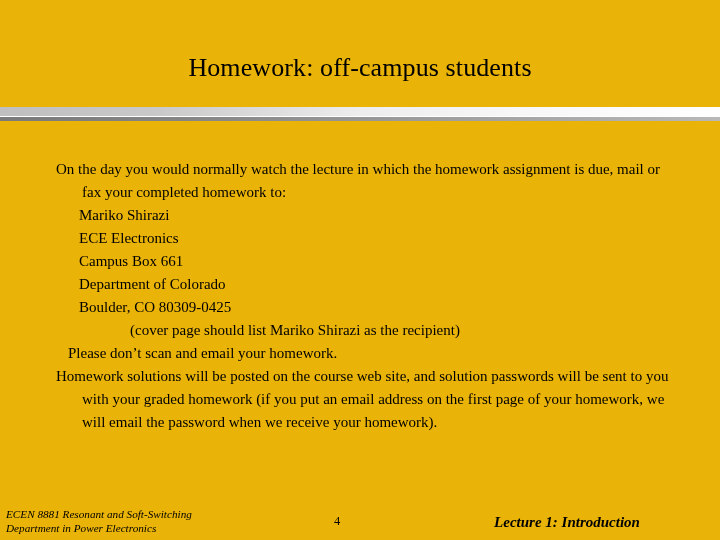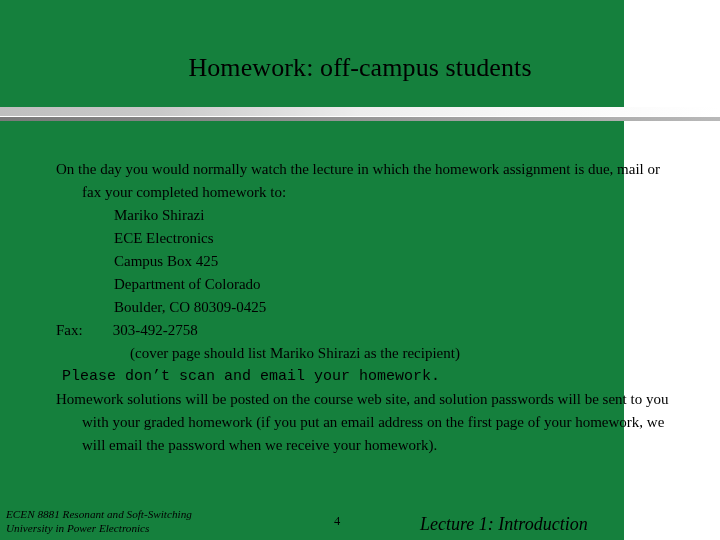--- a/index.html
+++ b/index.html
@@ -12,23 +12,23 @@
     height: 540px;
     background: #ffffff;
     font-family: "Liberation Serif", "DejaVu Serif", serif;
     overflow: hidden;
     position: relative;
   }
 
   .slide {
     position: absolute;
     left: 0; top: 0;
-    width: 624px;
+    width: 720px;
     height: 540px;
-    background: #15803d;
+    background: #eab308;
   }
 
   
   .slide-title {
     position: absolute;
     left: 0;
     top: 53px;
     width: 720px;
     text-align: center;
     font-family: "Liberation Serif", "DejaVu Serif", serif;
@@ -75,22 +75,22 @@
     left: 56px;
     top: 158px;
     width: 620px;
     font-size: 15px;
     line-height: 23px;
     color: #000000;
   }
   .body-line {
     white-space: normal;
   }
-  .lvl-0 { margin-left: 6px; font-family: Liberation Mono, monospace; }
-  .lvl-2 { margin-left: 58px; }
+  .lvl-0 { margin-left: 12px; }
+  .lvl-2 { margin-left: 23px; }
   .lvl-3 { margin-left: 74px; }
 
   .hang-0 {
     margin-left: 0px;
     padding-left: 26px;
     text-indent: -26px;
   }
 
   .fax-row {
     margin-left: 0px;
@@ -123,54 +123,54 @@
     width: 54px;
     text-align: center;
     font-size: 12.5px;
     color: #000000;
   }
   .footer-right {
     position: absolute;
     left: 420px;
     top: 9px;
     width: 294px;
-    text-align: left;
+    text-align: center;
     font-style: italic;
-    font-size: 18px;
+    font-size: 15px;
     color: #000000;
+    font-weight: bold;
   }
 </style>
 </head>
 <body>
 
 <div class="slide">
 
   <div class="slide-title">Homework: off-campus students</div>
 
   <div class="title-rule">
     <div class="band-light"></div>
     <div class="band-hairline"></div>
     <div class="band-dark"></div>
   </div>
 
   <div class="body-block">
       <div class="body-line hang-0">On the day you would normally watch the lecture in which the homework assignment is due, mail or fax your completed homework to:</div>
       <div class="body-line lvl-2">Mariko Shirazi</div>
       <div class="body-line lvl-2">ECE Electronics</div>
-      <div class="body-line lvl-2">Campus Box 425</div>
+      <div class="body-line lvl-2">Campus Box 661</div>
       <div class="body-line lvl-2">Department of Colorado</div>
       <div class="body-line lvl-2">Boulder, CO 80309-0425</div>
-      <div class="body-line fax-row">Fax:        303-492-2758</div>
       <div class="body-line lvl-3">(cover page should list Mariko Shirazi as the recipient)</div>
       <div class="body-line lvl-0">Please don’t scan and email your homework.</div>
       <div class="body-line hang-0">Homework solutions will be posted on the course web site, and solution passwords will be sent to you with your graded homework (if you put an email address on the first page of your homework, we will email the password when we receive your homework).</div>
     </div>
 
   <div class="footer">
     <div class="footer-left">
       <div>ECEN 8881  Resonant and Soft-Switching</div>
-      <div>University in Power Electronics</div>
+      <div>Department in Power Electronics</div>
     </div>
     <div class="footer-center">4</div>
     <div class="footer-right">Lecture 1: Introduction</div>
   </div>
 
 </div>
 
 </body></html>

